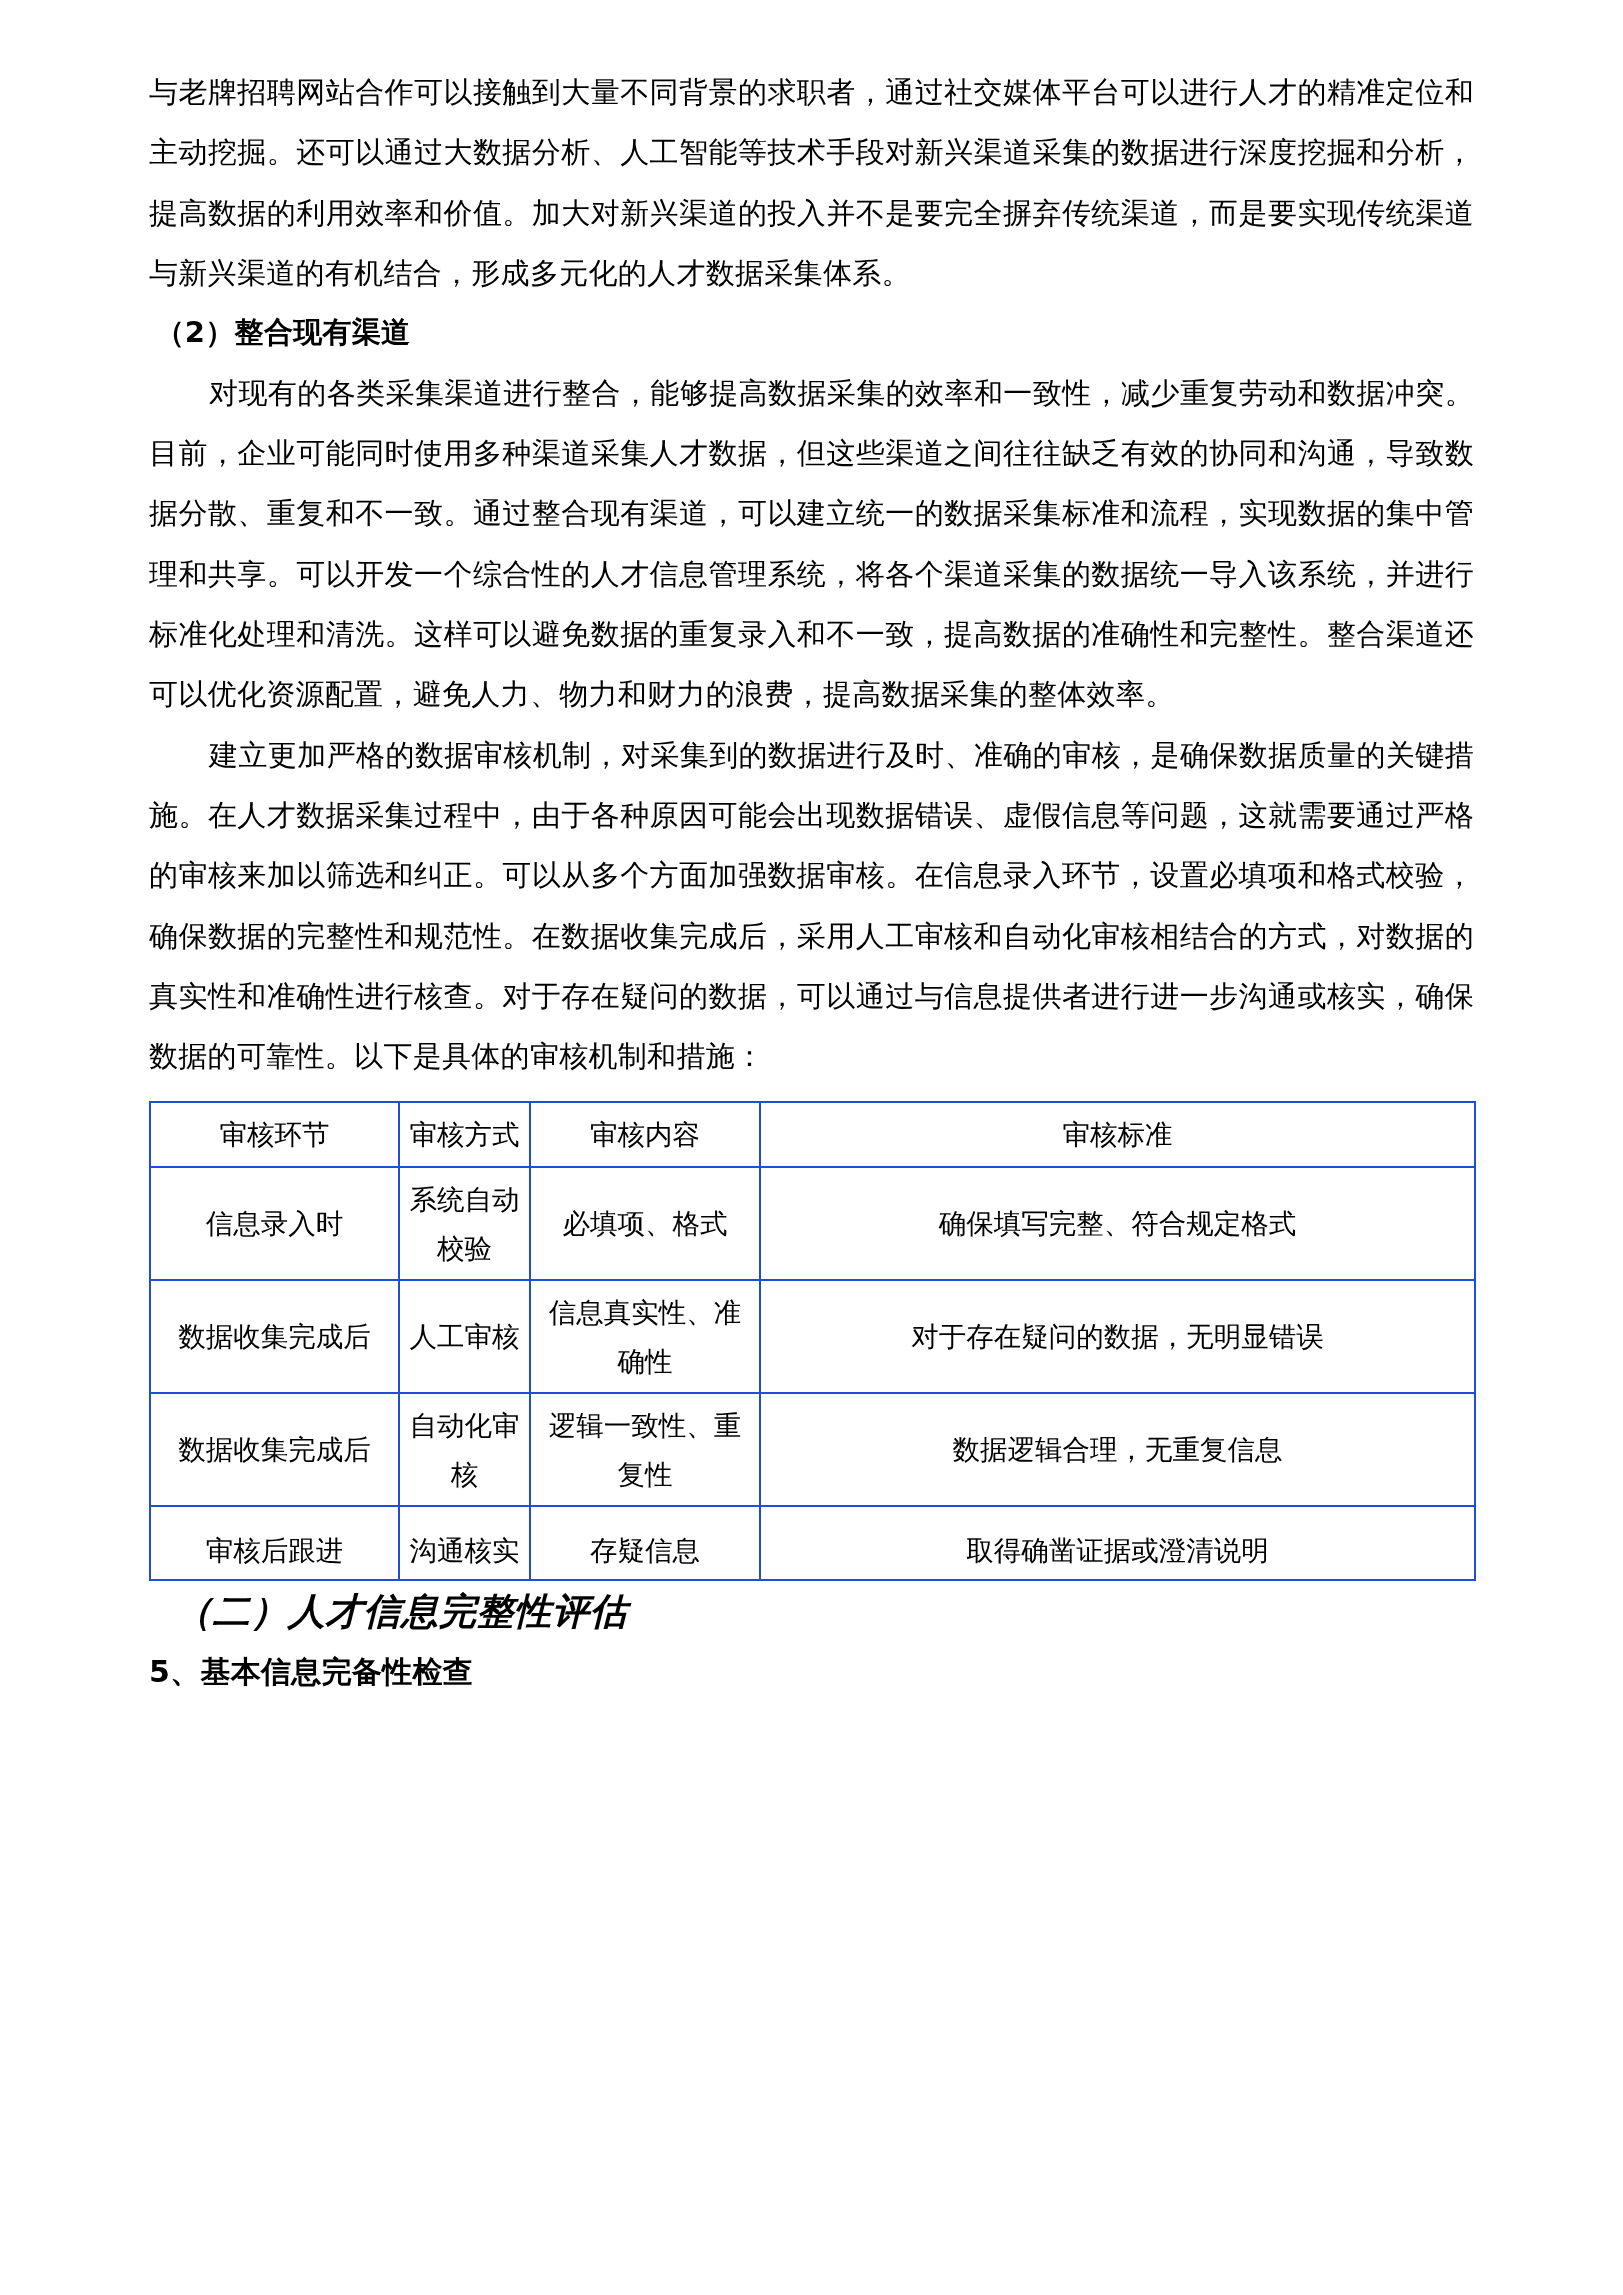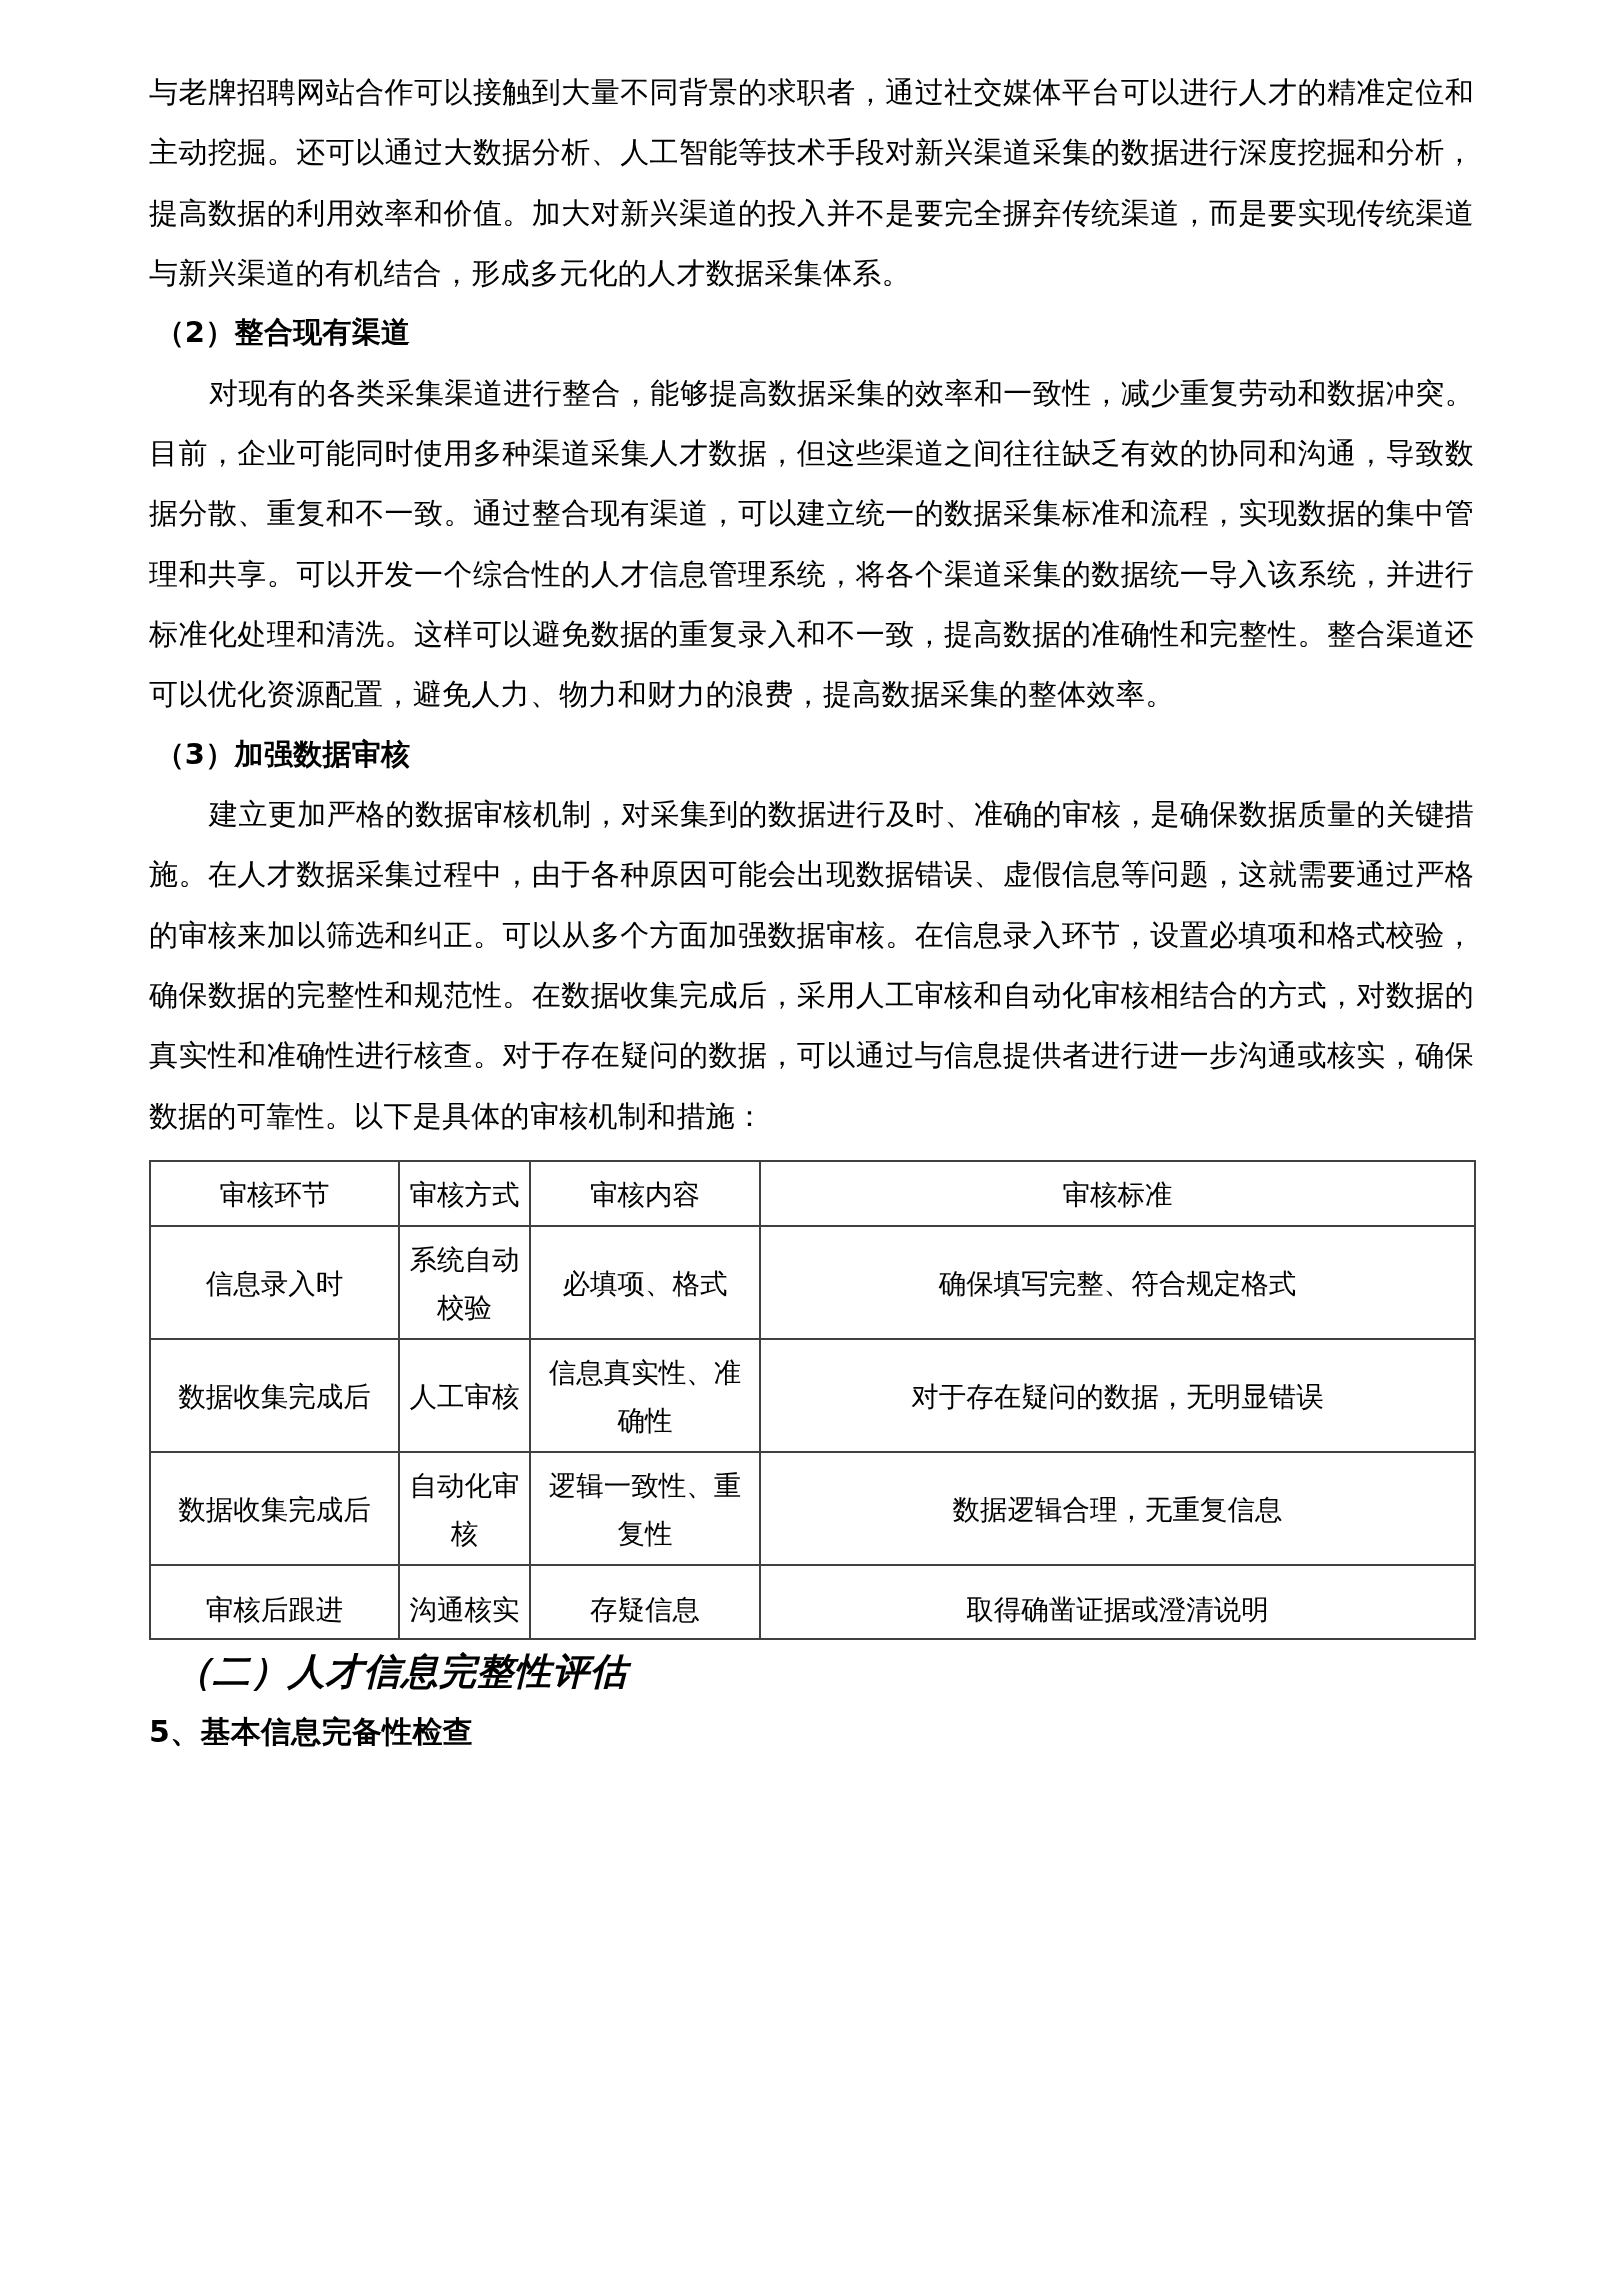--- a/index.html
+++ b/index.html
@@ -60,21 +60,21 @@
     letter-spacing: 0.3px;
     font-family: "DejaVu Sans", "Liberation Sans", sans-serif;
   }
   table.audit-table {
     border-collapse: collapse;
     width: 1325px;
     margin: 14.4px 0 2.6px 0;
     table-layout: fixed;
   }
   table.audit-table td {
-    border: 2px solid #404040;
+    border: 2px solid #1d4ed8;
     text-align: center;
     vertical-align: middle;
     font-size: 27.5px;
     line-height: 1.75;
     padding: 6.5px 5.2px;
     font-family: "DejaVu Serif", "Liberation Serif", serif;
     word-break: break-all;
   }
   table.audit-table col.c1 { width: 249px; }
   table.audit-table col.c2 { width: 131px; }
@@ -89,21 +89,20 @@
 <body>
 
 <div class="page">
 
   <p class="body-text">与老牌招聘网站合作可以接触到大量不同背景的求职者，通过社交媒体平台可以进行人才的精准定位和主动挖掘。还可以通过大数据分析、人工智能等技术手段对新兴渠道采集的数据进行深度挖掘和分析，提高数据的利用效率和价值。加大对新兴渠道的投入并不是要完全摒弃传统渠道，而是要实现传统渠道与新兴渠道的有机结合，形成多元化的人才数据采集体系。</p>
 
   <p class="heading-sub">（2）整合现有渠道</p>
 
   <p class="body-text indent">对现有的各类采集渠道进行整合，能够提高数据采集的效率和一致性，减少重复劳动和数据冲突。目前，企业可能同时使用多种渠道采集人才数据，但这些渠道之间往往缺乏有效的协同和沟通，导致数据分散、重复和不一致。通过整合现有渠道，可以建立统一的数据采集标准和流程，实现数据的集中管理和共享。可以开发一个综合性的人才信息管理系统，将各个渠道采集的数据统一导入该系统，并进行标准化处理和清洗。这样可以避免数据的重复录入和不一致，提高数据的准确性和完整性。整合渠道还可以优化资源配置，避免人力、物力和财力的浪费，提高数据采集的整体效率。</p>
 
-  <p class="heading-sub">（3）加强数据审核</p>
 
   <p class="body-text indent">建立更加严格的数据审核机制，对采集到的数据进行及时、准确的审核，是确保数据质量的关键措施。在人才数据采集过程中，由于各种原因可能会出现数据错误、虚假信息等问题，这就需要通过严格的审核来加以筛选和纠正。可以从多个方面加强数据审核。在信息录入环节，设置必填项和格式校验，确保数据的完整性和规范性。在数据收集完成后，采用人工审核和自动化审核相结合的方式，对数据的真实性和准确性进行核查。对于存在疑问的数据，可以通过与信息提供者进行进一步沟通或核实，确保数据的可靠性。以下是具体的审核机制和措施：</p>
 
   <table class="audit-table">
     <colgroup>
       <col class="c1">
         <col class="c2">
         <col class="c3">
         <col class="c4">
     </colgroup>

